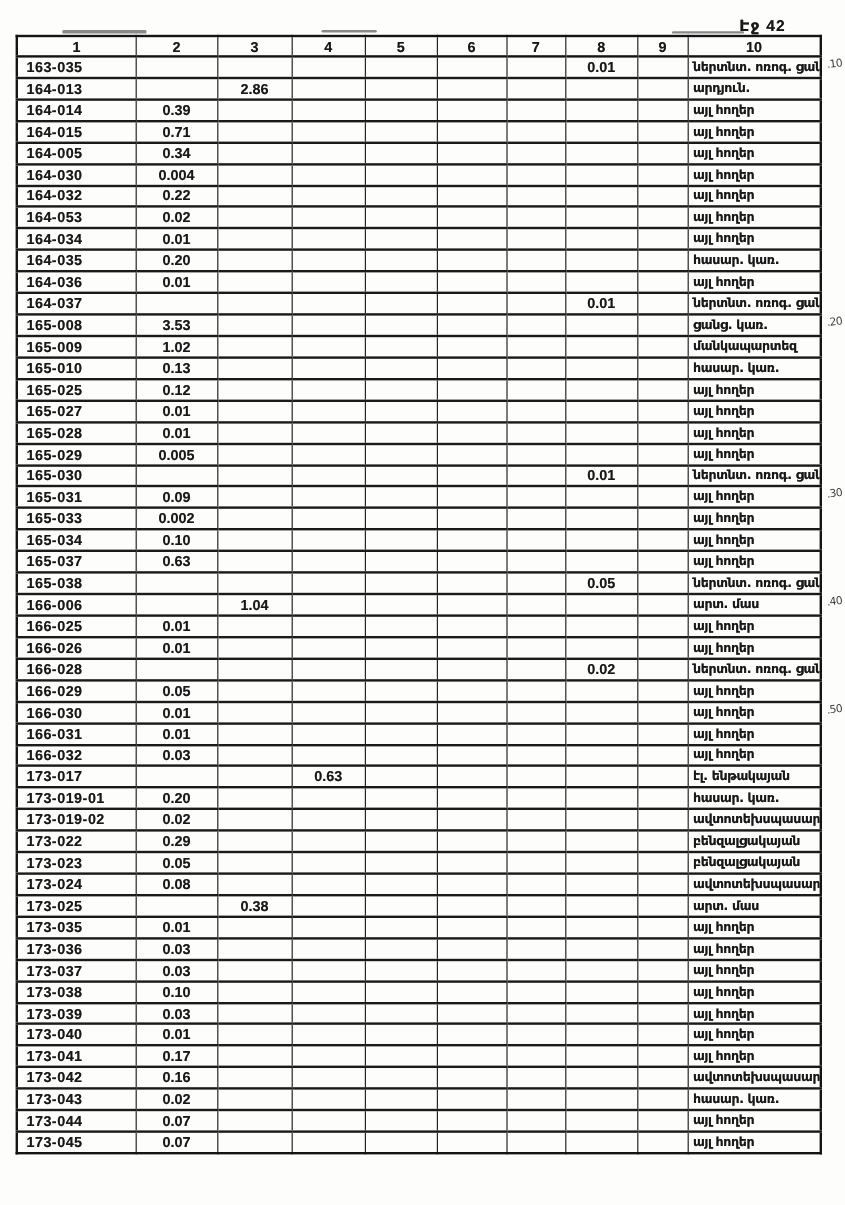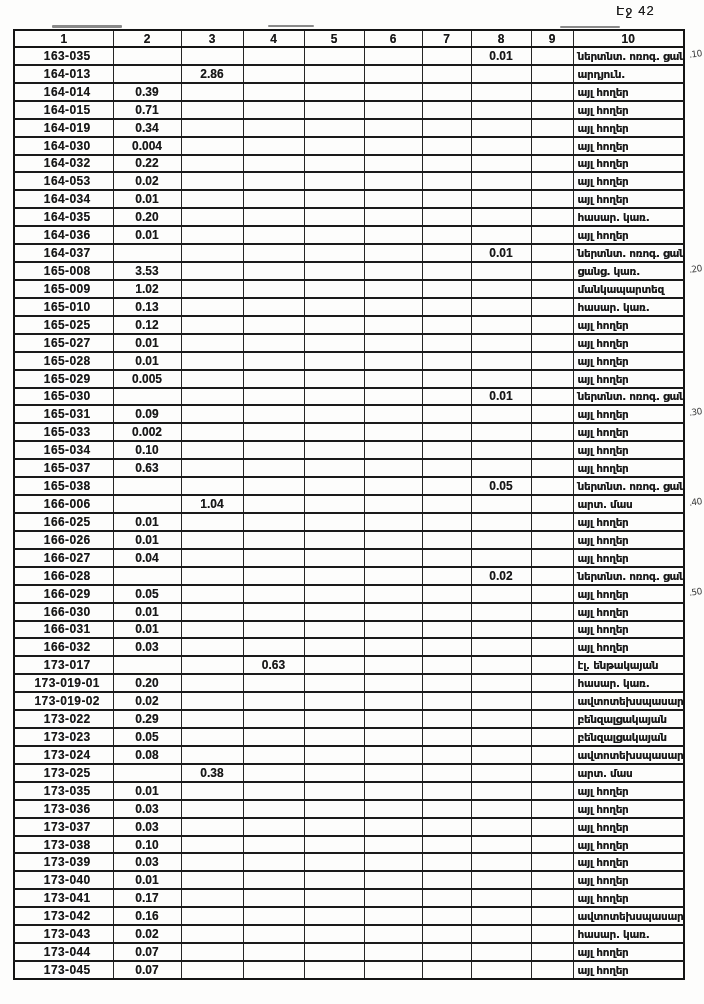--- a/index.html
+++ b/index.html
@@ -5,22 +5,22 @@
   html,body{margin:0;padding:0;}
   body{
     width:704px;height:1004px;
     background:#fdfdfc;
     position:relative;
     overflow:hidden;
     font-family:"Liberation Sans","DejaVu Sans",sans-serif;
     color:#181818;
   }
   .page-label{
-    position:absolute;top:3px;left:616px;
-    font-size:13px;font-weight:normal;letter-spacing:1px;
+    position:absolute;top:14px;left:616px;
+    font-size:13px;font-weight:bold;letter-spacing:1px;
     text-shadow:0 0 .5px rgba(0,0,0,.6);
   }
   table.data-table{
     position:absolute;left:13px;top:29px;width:670px;
     border-collapse:collapse;table-layout:fixed;
     border:2px solid #141414;
   }
   th{
     height:15px;padding:0;
     font-size:12px;font-weight:bold;text-align:center;
@@ -32,21 +32,21 @@
     height:15.93px;padding:0;
     border-bottom:2px solid #1a1a1a;
     border-right:1.2px solid #262626;
     font-weight:bold;
     font-size:12px;
     white-space:nowrap;overflow:hidden;
     text-shadow:0 0 .5px rgba(0,0,0,.5);
   }
   th:last-child,td:last-child{border-right:none;}
   tr:last-child td{border-bottom:none;}
-  td.c0{padding-left:7px;letter-spacing:.4px;text-align:center;}
+  td.c0{padding-left:7px;letter-spacing:.4px;text-align:left;}
   td.c1,td.c2,td.c3,td.c4,td.c5,td.c6,td.c7,td.c8{text-align:center;}
   td.c9{
     font-size:10.5px;padding-left:4px;text-align:left;
     font-family:"DejaVu Sans",sans-serif;
     letter-spacing:-0.3px;
   }
   .margin-note{
     position:absolute;
     font-size:9px;color:#3d3d3d;
     font-family:"DejaVu Sans",sans-serif;
@@ -131,21 +131,21 @@
         <td class="c2"></td>
         <td class="c3"></td>
         <td class="c4"></td>
         <td class="c5"></td>
         <td class="c6"></td>
         <td class="c7"></td>
         <td class="c8"></td>
         <td class="c9">այլ հողեր</td>
       </tr>
       <tr>
-        <td class="c0">164-019</td>
+        <td class="c0">164-005</td>
         <td class="c1">0.34</td>
         <td class="c2"></td>
         <td class="c3"></td>
         <td class="c4"></td>
         <td class="c5"></td>
         <td class="c6"></td>
         <td class="c7"></td>
         <td class="c8"></td>
         <td class="c9">այլ հողեր</td>
       </tr>
@@ -409,32 +409,20 @@
         <td class="c4"></td>
         <td class="c5"></td>
         <td class="c6"></td>
         <td class="c7"></td>
         <td class="c8"></td>
         <td class="c9">այլ հողեր</td>
       </tr>
       <tr>
         <td class="c0">166-026</td>
         <td class="c1">0.01</td>
-        <td class="c2"></td>
-        <td class="c3"></td>
-        <td class="c4"></td>
-        <td class="c5"></td>
-        <td class="c6"></td>
-        <td class="c7"></td>
-        <td class="c8"></td>
-        <td class="c9">այլ հողեր</td>
-      </tr>
-      <tr>
-        <td class="c0">166-027</td>
-        <td class="c1">0.04</td>
         <td class="c2"></td>
         <td class="c3"></td>
         <td class="c4"></td>
         <td class="c5"></td>
         <td class="c6"></td>
         <td class="c7"></td>
         <td class="c8"></td>
         <td class="c9">այլ հողեր</td>
       </tr>
       <tr>

